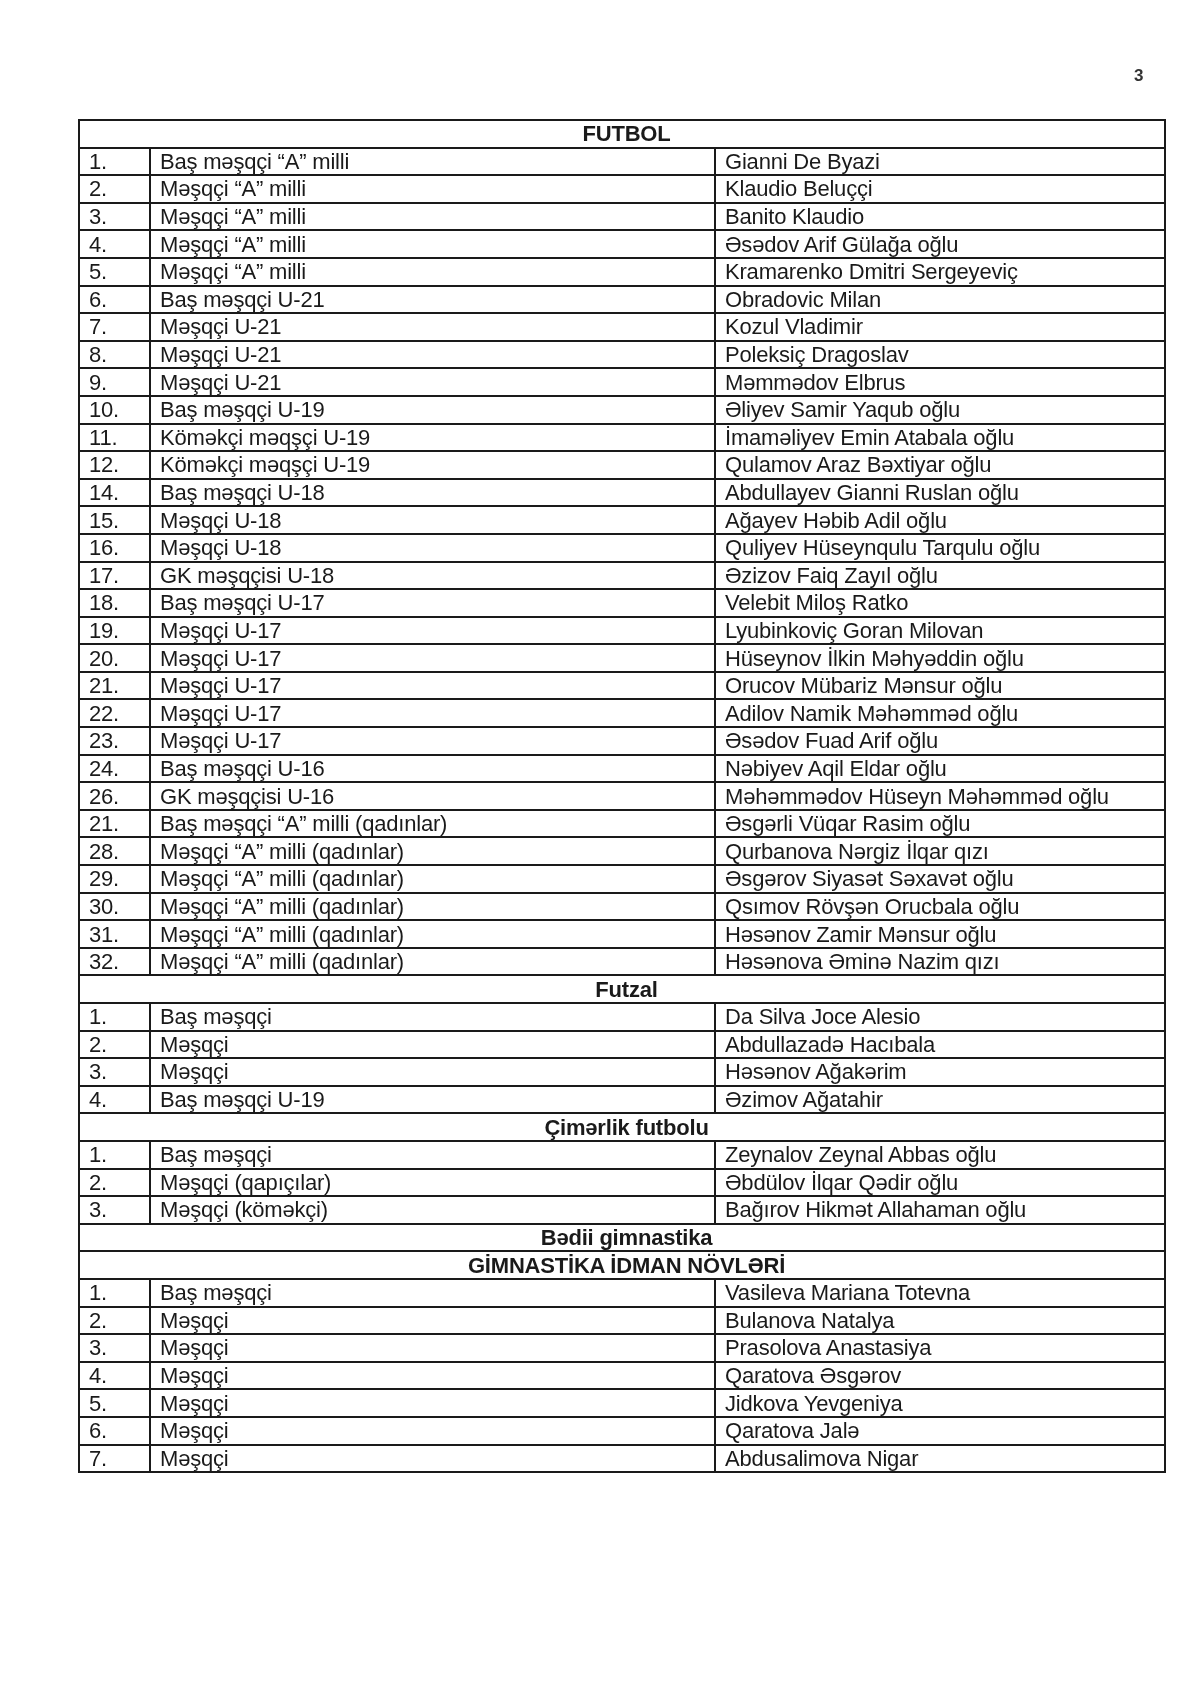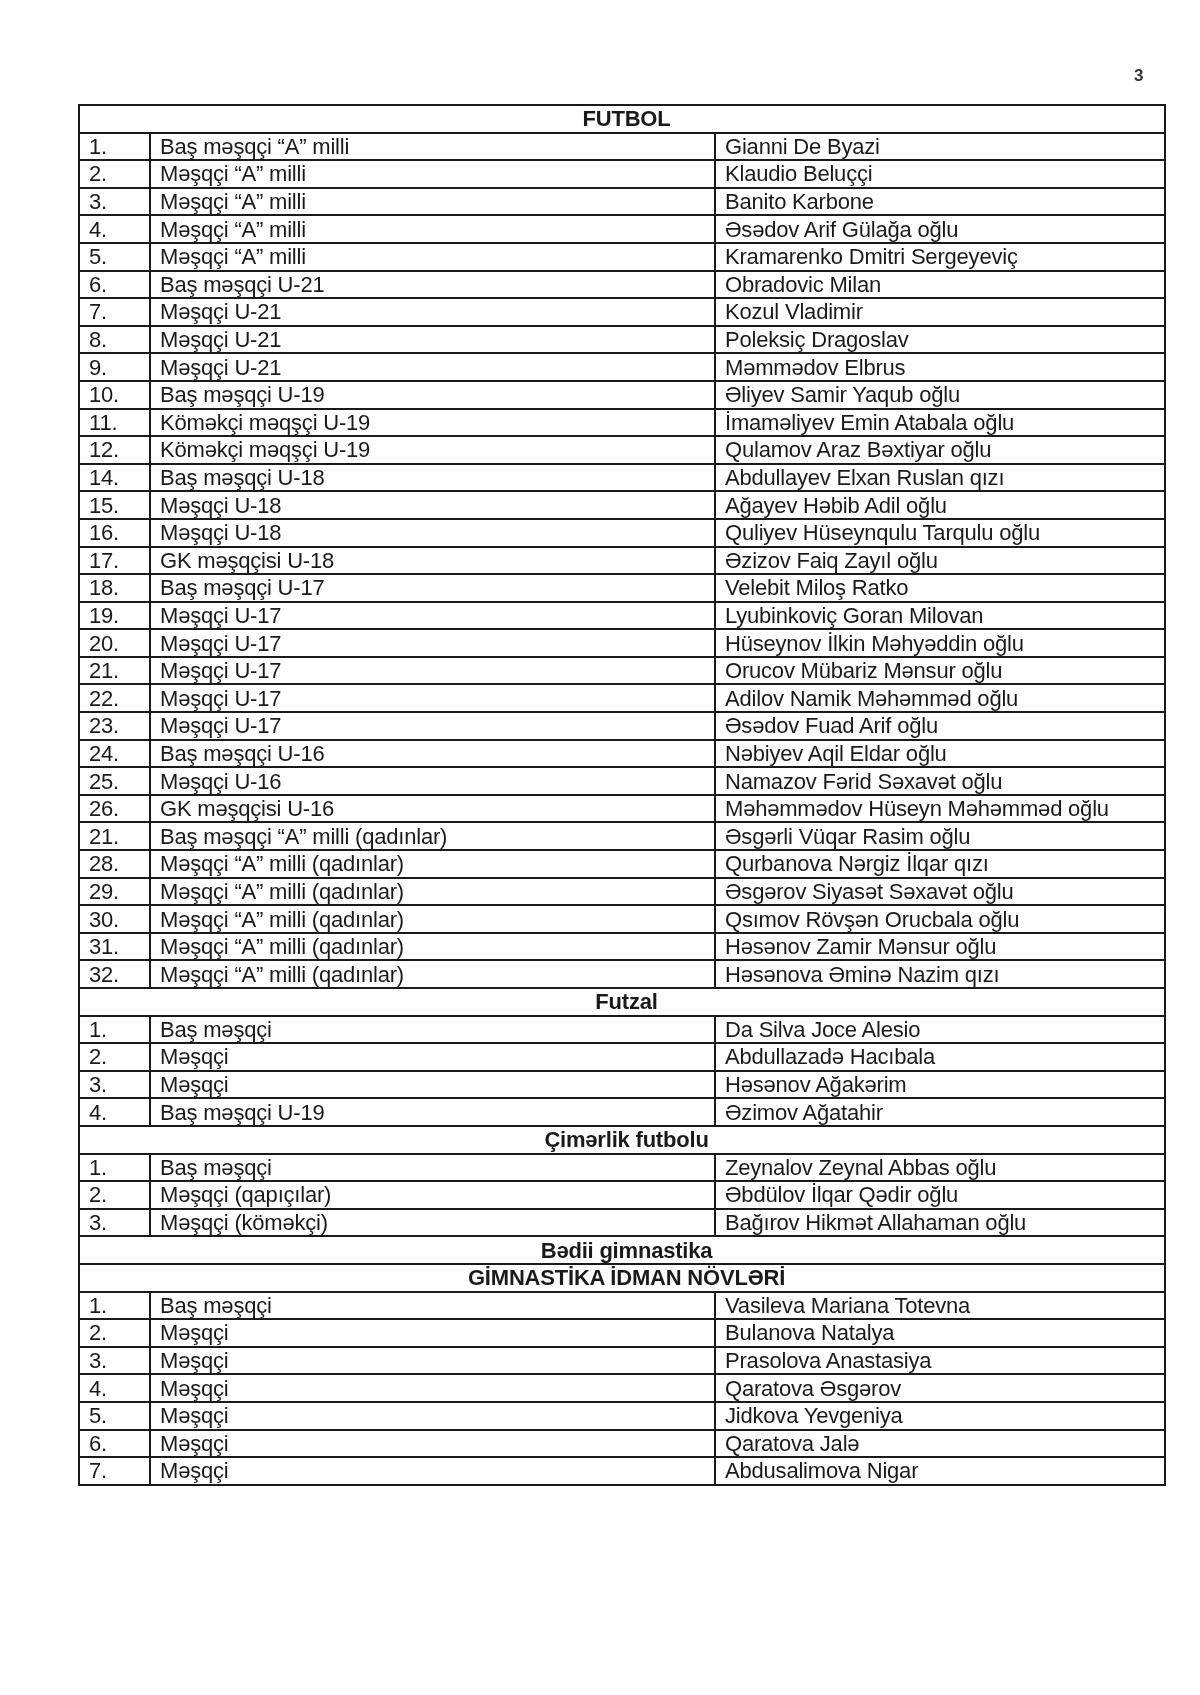--- a/index.html
+++ b/index.html
@@ -1,19 +1,19 @@
 <!DOCTYPE html>
 <html><head>
 <meta charset="utf-8">
 <style>
   html, body { margin: 0; padding: 0; background: #ffffff; }
   body { width: 1200px; height: 1695px; position: relative; overflow: hidden;
          font-family: "Liberation Sans", "DejaVu Sans", sans-serif; color: #1a1a1a; }
   .page-number { position: absolute; left: 1134px; top: 66px; font-size: 17px; font-weight: bold; color: #333; }
-  table.roster { position: absolute; left: 78px; top: 104px; width: 1086px;
+  table.roster { position: absolute; left: 78px; top: 119px; width: 1086px;
                  border-collapse: collapse; table-layout: fixed; }
   table.roster td { border: 2px solid #1a1a1a; height: 25.6px; padding: 0 0 0 9px;
                     font-size: 22px; line-height: 25px; white-space: nowrap; overflow: visible;
                     letter-spacing: -0.2px; vertical-align: middle; }
   col.c-num { width: 71px; }
   col.c-role { width: 565px; }
   col.c-name { width: 450px; }
   td.section { text-align: center; font-weight: bold; padding-left: 0; letter-spacing: 0; }
   td.num { padding-left: 8px; }
   td.name { padding-left: 10px; margin-left: 20px; }
@@ -39,21 +39,21 @@
         <td class="name">Gianni De Byazi</td>
       </tr>
       <tr>
         <td class="num">2.</td>
         <td class="role">Məşqçi “A” milli</td>
         <td class="name">Klaudio Beluççi</td>
       </tr>
       <tr>
         <td class="num">3.</td>
         <td class="role">Məşqçi “A” milli</td>
-        <td class="name">Banito Karbone</td>
+        <td class="name">Banito Klaudio</td>
       </tr>
       <tr>
         <td class="num">4.</td>
         <td class="role">Məşqçi “A” milli</td>
         <td class="name">Əsədov Arif Gülağa oğlu</td>
       </tr>
       <tr>
         <td class="num">5.</td>
         <td class="role">Məşqçi “A” milli</td>
         <td class="name">Kramarenko Dmitri Sergeyeviç</td>
@@ -89,21 +89,21 @@
         <td class="name">İmaməliyev Emin Atabala oğlu</td>
       </tr>
       <tr>
         <td class="num">12.</td>
         <td class="role">Köməkçi məqşçi U-19</td>
         <td class="name">Qulamov Araz Bəxtiyar oğlu</td>
       </tr>
       <tr>
         <td class="num">14.</td>
         <td class="role">Baş məşqçi U-18</td>
-        <td class="name">Abdullayev Elxan Ruslan qızı</td>
+        <td class="name">Abdullayev Gianni Ruslan oğlu</td>
       </tr>
       <tr>
         <td class="num">15.</td>
         <td class="role">Məşqçi U-18</td>
         <td class="name">Ağayev Həbib Adil oğlu</td>
       </tr>
       <tr>
         <td class="num">16.</td>
         <td class="role">Məşqçi U-18</td>
         <td class="name">Quliyev Hüseynqulu Tarqulu oğlu</td>
@@ -140,25 +140,20 @@
       </tr>
       <tr>
         <td class="num">23.</td>
         <td class="role">Məşqçi U-17</td>
         <td class="name">Əsədov Fuad Arif oğlu</td>
       </tr>
       <tr>
         <td class="num">24.</td>
         <td class="role">Baş məşqçi U-16</td>
         <td class="name">Nəbiyev Aqil Eldar oğlu</td>
-      </tr>
-      <tr>
-        <td class="num">25.</td>
-        <td class="role">Məşqçi U-16</td>
-        <td class="name">Namazov Fərid Səxavət oğlu</td>
       </tr>
       <tr>
         <td class="num">26.</td>
         <td class="role">GK məşqçisi U-16</td>
         <td class="name">Məhəmmədov Hüseyn Məhəmməd oğlu</td>
       </tr>
       <tr>
         <td class="num">21.</td>
         <td class="role">Baş məşqçi “A” milli (qadınlar)</td>
         <td class="name">Əsgərli Vüqar Rasim oğlu</td>

